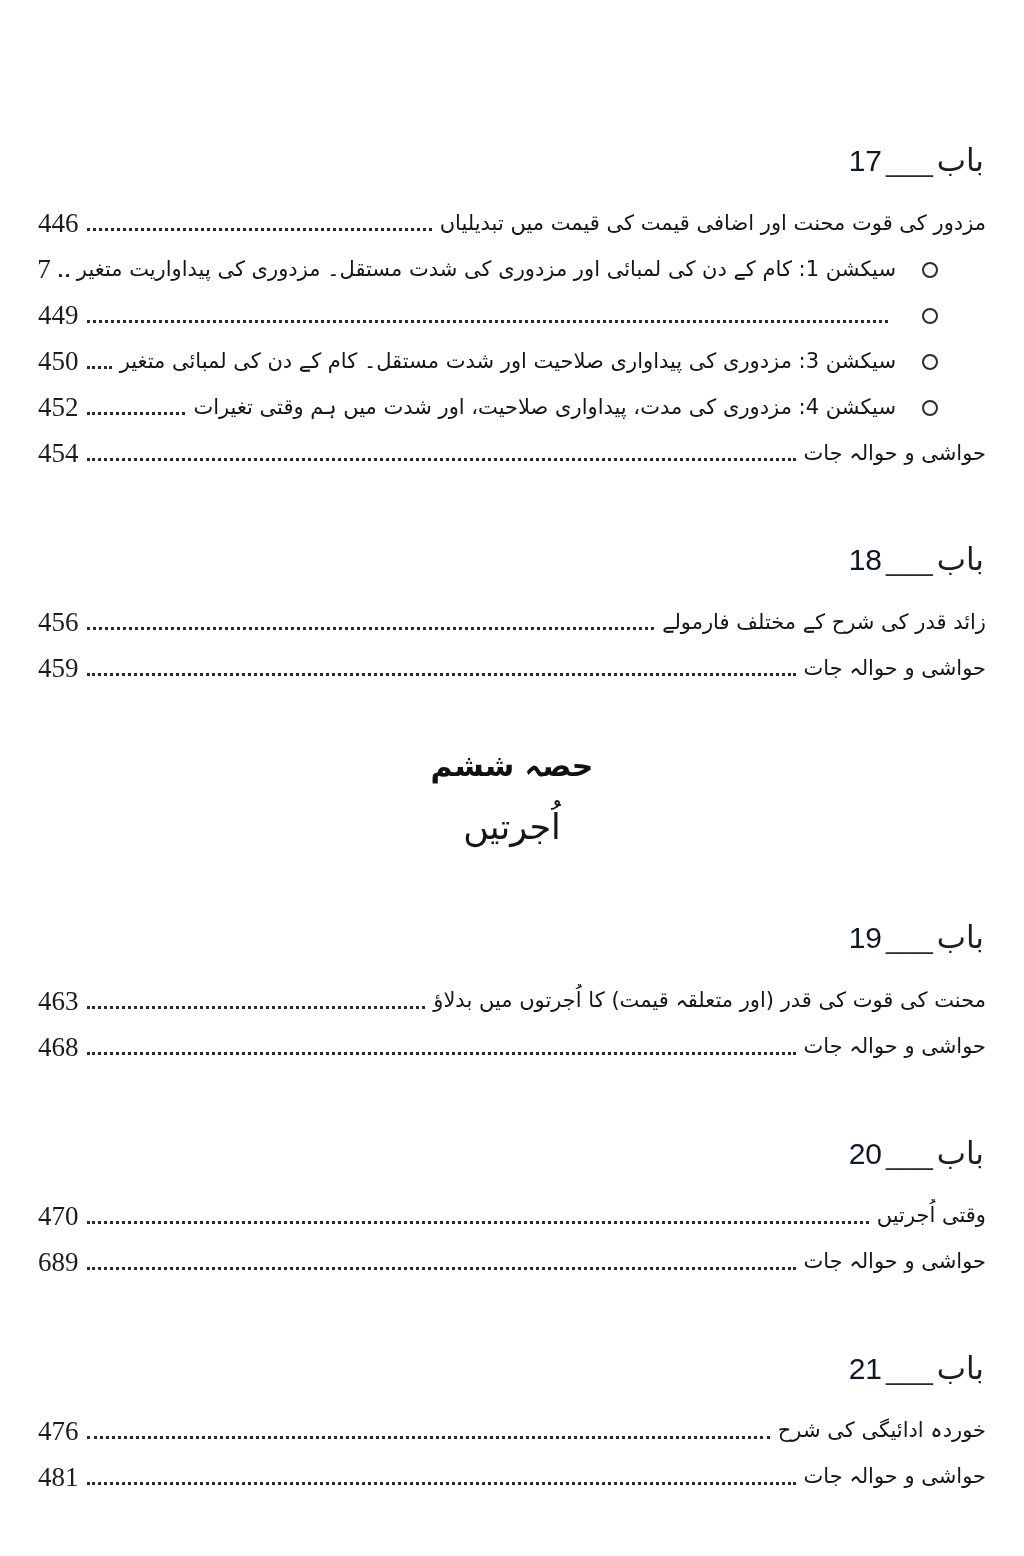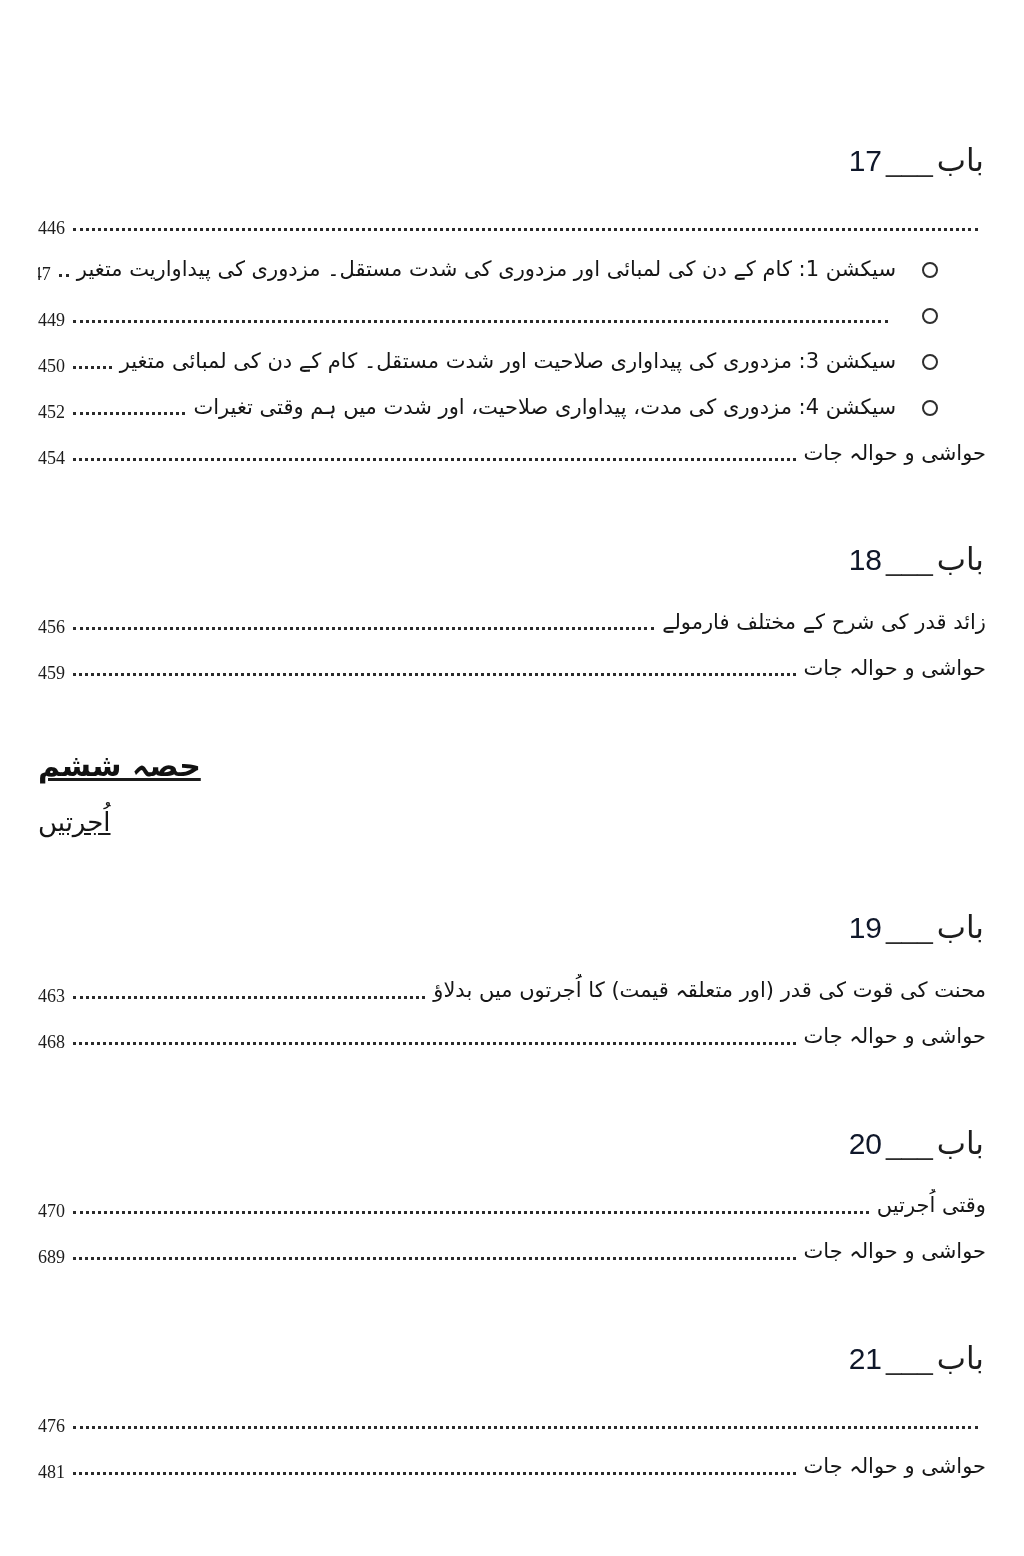--- a/index.html
+++ b/index.html
@@ -16,42 +16,43 @@
   .ch-num{font-family:"Liberation Sans",sans-serif;font-size:30px;color:#0f172a;}
   
   .row{display:flex;align-items:flex-end;flex-wrap:nowrap;overflow:hidden;
        min-height:33px;margin-bottom:13px;}
   .row.indent{padding-right:48px;}
   .bullet-icon{flex:0 0 auto;width:12px;height:12px;border:2.5px solid #2e2e2e;
        border-radius:50%;margin-left:26px;margin-bottom:7px;}
   .title{flex:0 1 auto;font-size:21px;line-height:1.5;white-space:nowrap;color:#161616;}
   .leader{flex:1 1 auto;min-width:10px;border-bottom:3px dotted #2b2b2b;
        margin:0 8px 8px 8px;}
-  .pagenum{flex:0 0 auto;font-family:"Liberation Serif",serif;font-size:18px;
+  .pagenum{flex:0 0 auto;font-family:"Liberation Serif",serif;font-size:27px;
        direction:ltr;color:#1c1c1c;}
   
   .block{margin-top:0;}
   .block + .block{margin-top:64px;}
   
-  .part{text-align:left;text-decoration:underline;}
+  .part{text-align:center;}
   .part-title{font-size:30px;font-weight:bold;color:#111;}
-  .part-subtitle{font-size:26px;margin-top:24px;color:#161616;}
+  .part-subtitle{font-size:35px;margin-top:24px;color:#161616;}
 </style>
 </head>
 <body>
 
 <div class="page">
 
   <section class="block">
     <div class="chapter-heading">
       <span class="ch-label">باب</span>
       <span class="ch-sep">___</span>
       <span class="ch-num">17</span>
     </div>
     <div class="row">
+      <span class="title">مزدور کی قوت محنت اور اضافی قیمت کی قیمت میں تبدیلیاں</span>
       <span class="leader"></span>
       <span class="pagenum">446</span>
     </div>
     <div class="row indent">
       <span class="bullet-icon"></span>
       <span class="title">سیکشن 1: کام کے دن کی لمبائی اور مزدوری کی شدت مستقل۔ مزدوری کی پیداواریت متغیر</span>
       <span class="leader"></span>
       <span class="pagenum">447</span>
     </div>
     <div class="row indent">
@@ -137,20 +138,21 @@
     </div>
   </section>
 
   <section class="block">
     <div class="chapter-heading">
       <span class="ch-label">باب</span>
       <span class="ch-sep">___</span>
       <span class="ch-num">21</span>
     </div>
     <div class="row">
+      <span class="title">خوردہ ادائیگی کی شرح</span>
       <span class="leader"></span>
       <span class="pagenum">476</span>
     </div>
     <div class="row">
       <span class="title">حواشی و حوالہ جات</span>
       <span class="leader"></span>
       <span class="pagenum">481</span>
     </div>
   </section>
 

